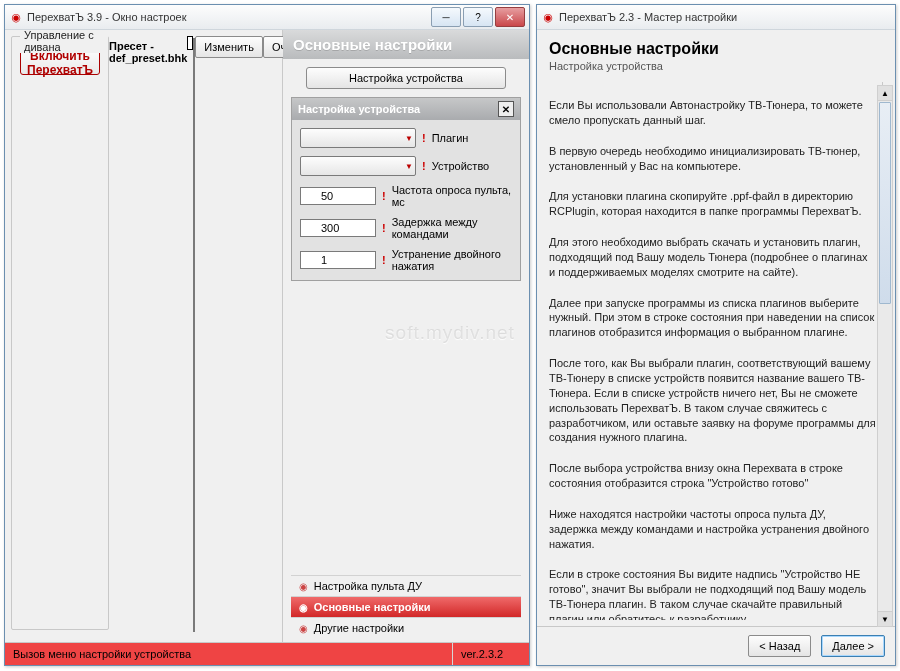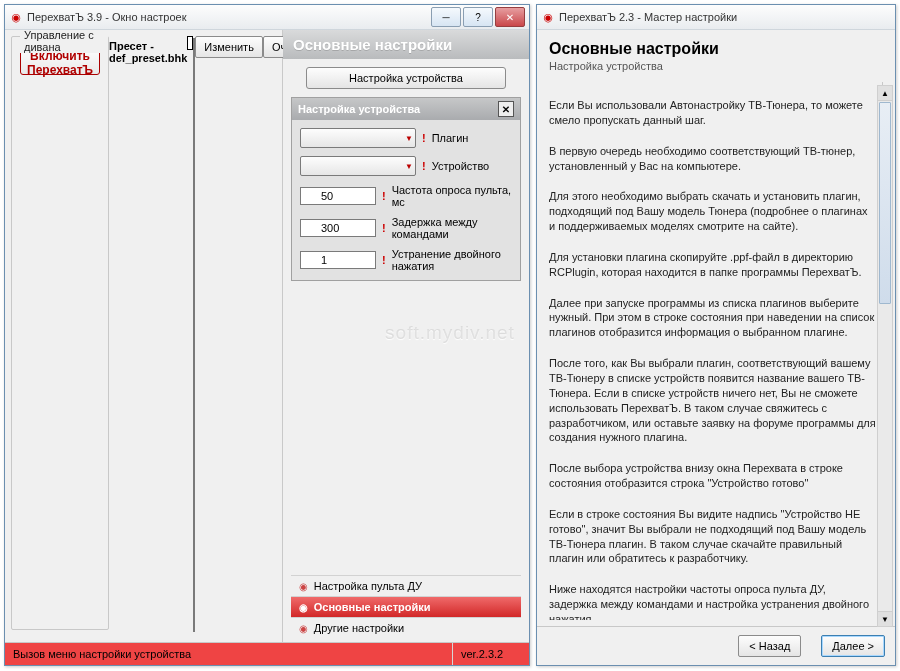--- a/index.html
+++ b/index.html
@@ -46,21 +46,21 @@
 .navitem.active{background:linear-gradient(#f06a6a,#d22828);color:#fff;font-weight:bold}
 .navitem.active .wifi{color:#fff}
 .statusbar{border-top:1px solid #c8c8c8;height:22px;display:flex;align-items:center;font-size:11px;background:#ef4444}
 .statusbar .cell{padding:0 8px;border-right:1px solid #d6d6d6;height:100%;display:flex;align-items:center}
 .statusbar .cell.grow{flex:1}
 .wiz-body{flex:1;padding:10px 12px 6px;display:flex;flex-direction:column;overflow:hidden}
 .wiz-title{font-size:16px;font-weight:bold;margin-bottom:2px}
 .wiz-sub{font-size:11px;color:#555;margin-bottom:10px}
 .wiz-text{flex:1;border-right:1px solid #c8c8c8;padding-right:6px;overflow:hidden;font-size:11px;line-height:1.35;color:#222}
 .wiz-text p{margin:16px 0 10px}
-.wiz-footer{border-top:1px solid #c8c8c8;padding:8px 10px;display:flex;justify-content:flex-end;gap:20px;background:#f0f0f0}
+.wiz-footer{border-top:1px solid #c8c8c8;padding:8px 10px;display:flex;justify-content:flex-end;gap:10px;background:#f0f0f0}
 .wiz-btn{height:22px;border:1px solid #8b8b8b;border-radius:2px;background:linear-gradient(#fdfdfd,#e5e5e5);font-size:11px;padding:0 10px;cursor:pointer}
 .wiz-btn.primary{border:1px solid #3c7fb1;box-shadow:0 0 0 1px #a8d8ff inset}
 .scrollbar{position:absolute;right:2px;top:80px;width:14px;height:540px;background:#eaeaea;border:1px solid #cfcfcf}
 .scrollbar .btn-up,.scrollbar .btn-down{height:14px;background:#e0e0e0;border-bottom:1px solid #cfcfcf;font-size:8px;display:flex;align-items:center;justify-content:center;cursor:pointer}
 .scrollbar .btn-down{position:absolute;bottom:0;left:0;right:0;border-top:1px solid #cfcfcf;border-bottom:none}
 .scrollbar .thumb{position:absolute;left:1px;right:1px;top:16px;height:200px;background:linear-gradient(#e8eef5,#cfdceb);border:1px solid #9fb8cf;border-radius:1px;cursor:pointer}
 .watermark{position:absolute;left:0;right:0;top:322px;text-align:center;font-size:19px;font-weight:normal;color:rgba(200,200,200,.55);letter-spacing:1px;pointer-events:none;text-shadow:0 1px 1px #fff}
 </style>
 </head>
 <body>
@@ -163,28 +163,28 @@
   <div class="window win-right" style="position:relative">
     <div class="titlebar">
       <span class="ticon">◉</span>
       <span class="ttext">ПерехватЪ 2.3 - Мастер настройки</span>
     </div>
     <div class="wiz-body">
       <div class="wiz-title">Основные настройки</div>
       <div class="wiz-sub">Настройка устройства</div>
       <div class="wiz-text">
         <p>Если Вы использовали Автонастройку ТВ-Тюнера, то можете смело пропускать данный шаг.</p>
-        <p>В первую очередь необходимо соответствующий ТВ-тюнер, установленный у Вас на компьютере.</p>
+        <p>В первую очередь необходимо инициализировать ТВ-тюнер, установленный у Вас на компьютере.</p>
+        <p>Для установки плагина скопируйте .ppf-файл в директорию RCPlugin, которая находится в папке программы ПерехватЪ.</p>
         <p>Для этого необходимо выбрать скачать и установить плагин, подходящий под Вашу модель Тюнера (подробнее о плагинах и поддерживаемых моделях смотрите на сайте).</p>
-        <p>Для установки плагина скопируйте .ppf-файл в директорию RCPlugin, которая находится в папке программы ПерехватЪ.</p>
         <p>Далее при запуске программы из списка плагинов выберите нужный. При этом в строке состояния при наведении на список плагинов отобразится информация о выбранном плагине.</p>
         <p>После того, как Вы выбрали плагин, соответствующий вашему ТВ-Тюнеру в списке устройств появится название вашего ТВ-Тюнера. Если в списке устройств ничего нет, Вы не сможете использовать ПерехватЪ. В таком случае свяжитесь с разработчиком, или оставьте заявку на форуме программы для создания нужного плагина.</p>
         <p>После выбора устройства внизу окна Перехвата в строке состояния отобразится строка "Устройство готово"</p>
+        <p>Ниже находятся настройки частоты опроса пульта ДУ, задержка между командами и настройка устранения двойного нажатия.</p>
         <p>Если в строке состояния Вы видите надпись "Устройство НЕ готово", значит Вы выбрали не подходящий под Вашу модель ТВ-Тюнера плагин. В таком случае скачайте правильный плагин или обратитесь к разработчику.</p>
-        <p>Ниже находятся настройки частоты опроса пульта ДУ, задержка между командами и настройка устранения двойного нажатия.</p>
 
       </div>
     </div>
     <div class="wiz-footer">
       <button class="wiz-btn">&lt; Назад</button>
       <button class="wiz-btn primary">Далее &gt;</button>
     </div>
     <div class="scrollbar">
       <div class="btn-up">▲</div>
       <div class="thumb"></div>

